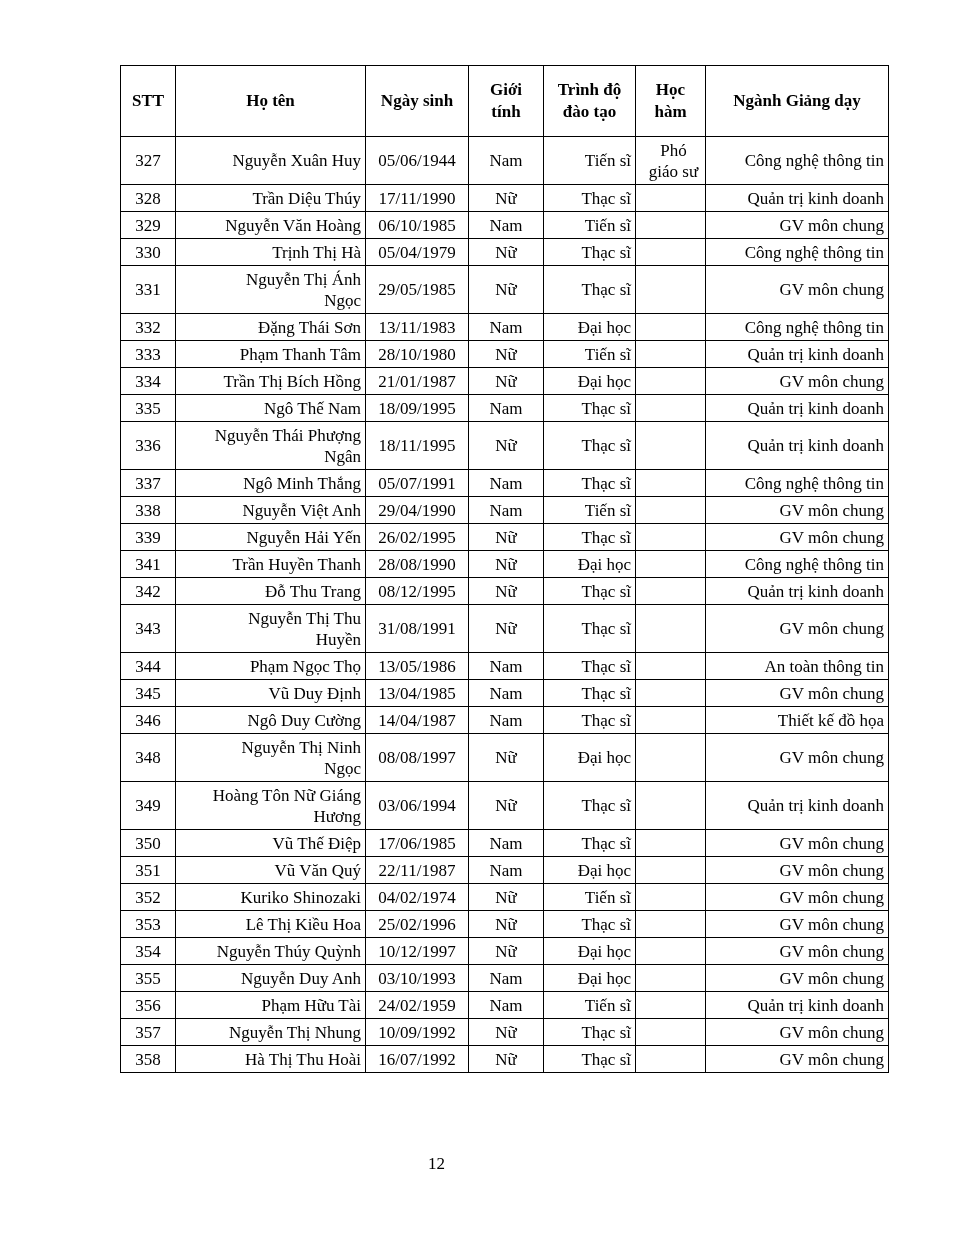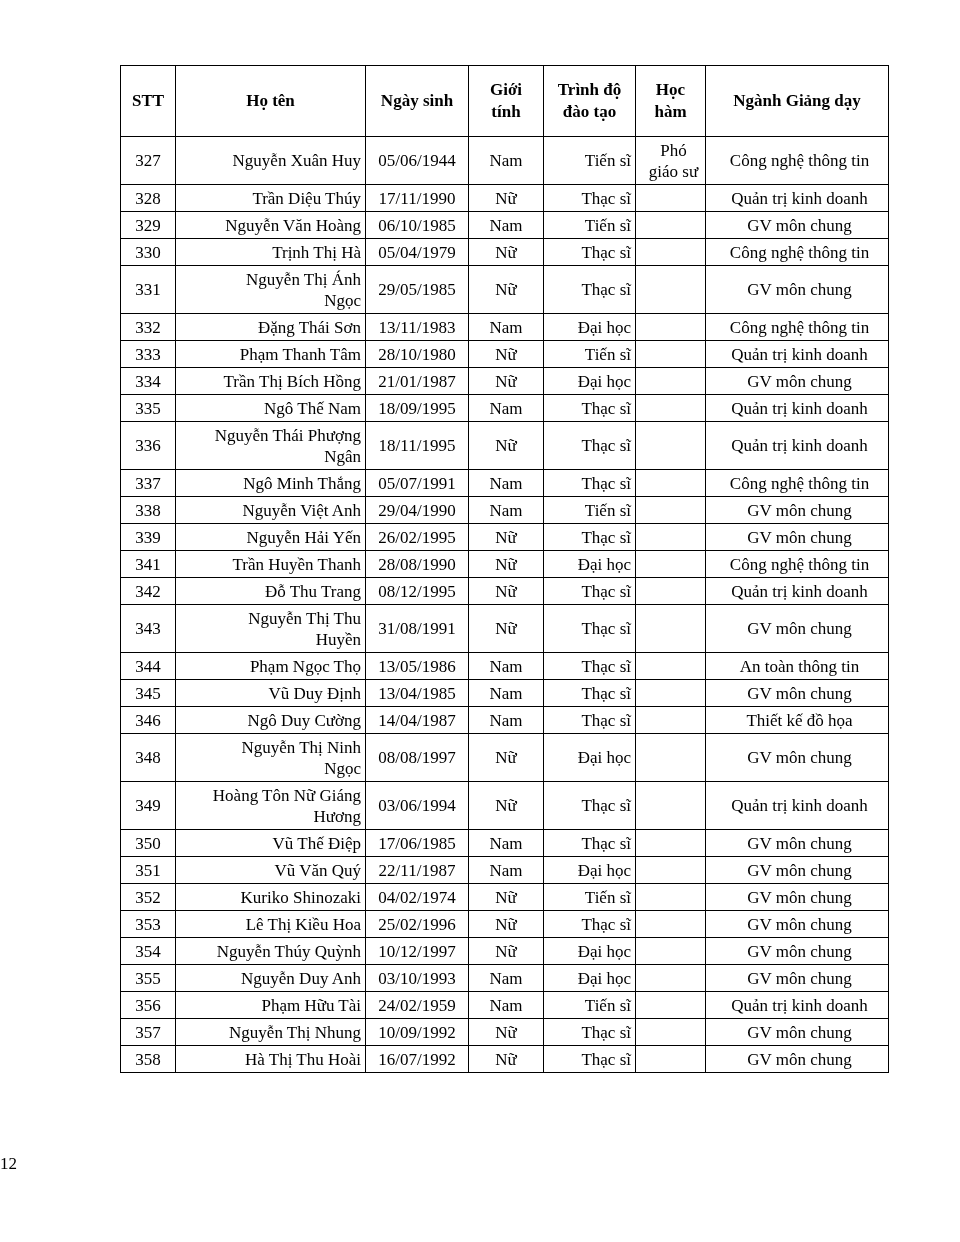--- a/index.html
+++ b/index.html
@@ -47,28 +47,28 @@
   }
   td {
     line-height: 21px;
     padding: 2.5px 4px;
     white-space: pre-line; 
   }
   td.col-stt, td.col-dob, td.col-gender { text-align: center; }
   td.col-name   { padding-left: 9px; text-align: right; }
   td.col-degree { padding-left: 9px; text-align: right; }
   td.col-rank   { padding-left: 8px; padding-right: 2px; text-align: center; }
-  td.col-field  { padding-left: 9px; text-align: center; }
+  td.col-field  { padding-left: 9px; text-align: right; }
 
   .page-number {
     position: absolute;
     top: 1153px;
     left: 0;
     width: 873px;
-    text-align: left;
+    text-align: center;
     font-size: 17px;
     line-height: 22px;
   }
 </style>
 </head>
 <body>
 
 <div class="page">
 
   <table class="faculty">

